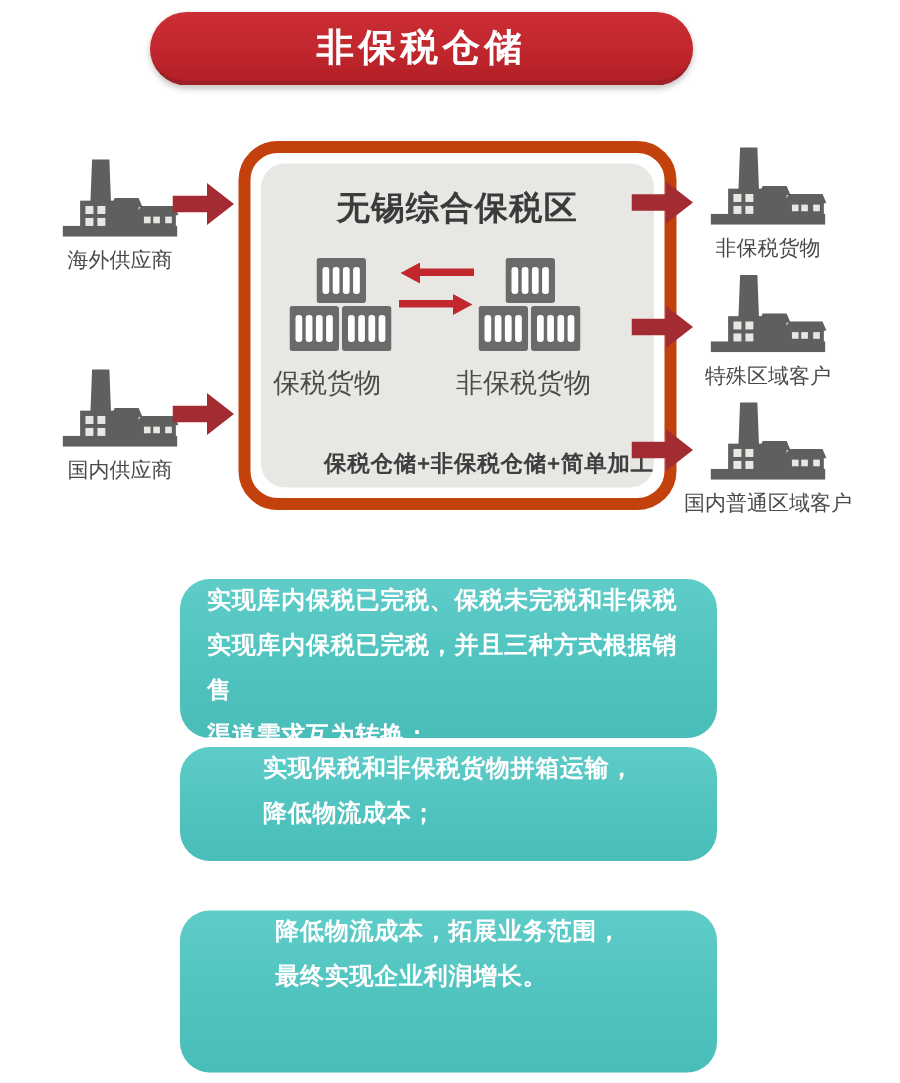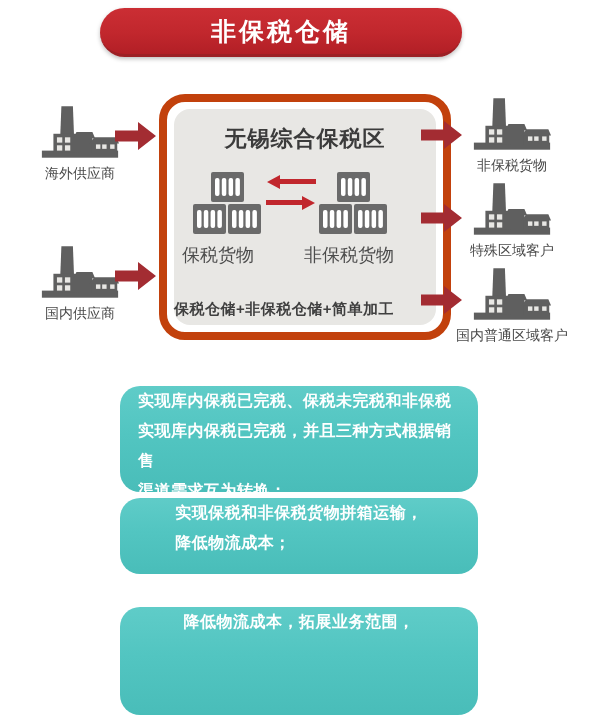--- a/index.html
+++ b/index.html
@@ -29,21 +29,21 @@
   }
   .stack{position:absolute;width:68px;height:63px;}
   .stack-left{left:19px;top:63px;}
   .stack-right{left:145px;top:63px;}
   .stack svg{position:absolute;}
   .exchange{position:absolute;left:90px;top:66px;width:54px;height:36px;}
   .goods-label{position:absolute;top:134px;font-size:18px;color:#4c4c4c;}
   .goods-label.l{left:8px;width:90px;}
   .goods-label.r{left:130px;width:98px;}
   .zone-bottom{
-    position:absolute;left:0;right:0;top:191px;text-align:left;
+    position:absolute;left:0;right:0;top:191px;text-align:right;
     font-size:15px;font-weight:bold;color:#3f3f3f;letter-spacing:.5px;
   }
   
   .node{position:absolute;display:flex;flex-direction:column;align-items:center;}
   .node .lbl{margin-top:5px;font-size:14px;color:#4a4a4a;white-space:nowrap;}
   .sup1{left:24px;top:104px;width:112px;}
   .sup2{left:24px;top:244px;width:112px;text-align:center;}
   .cus1{left:452px;top:96px;width:120px;}
   .cus2{left:446px;top:181px;width:132px;}
   .cus3{left:436px;top:266px;width:152px;}
@@ -203,16 +203,17 @@
   </div>
   <div class="benefit b2">
     <div class="benefit-text">
       <div>实现保税和非保税货物拼箱运输，</div>
       <div>降低物流成本；</div>
     </div>
   </div>
   <div class="benefit b3">
     <div class="benefit-text">
       <div>降低物流成本，拓展业务范围，</div>
+      <div>最终实现企业利润增长。</div>
     </div>
   </div>
 
 </div>
 
 </body></html>

